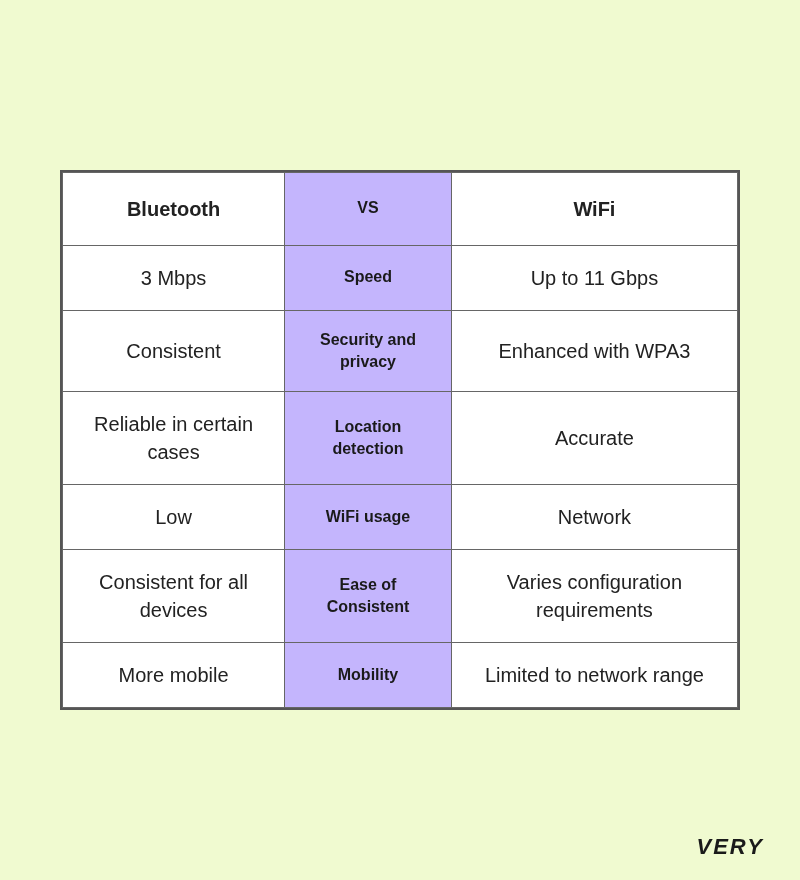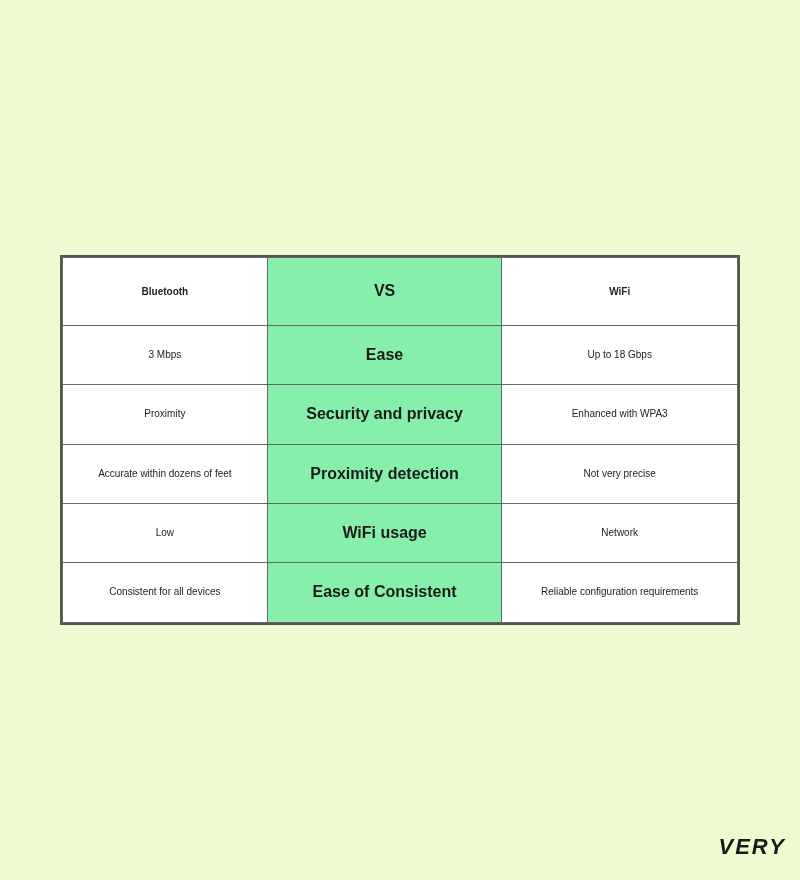--- a/index.html
+++ b/index.html
@@ -42,36 +42,36 @@
     }
 
     thead th {
       background-color: #b8e86a;
       font-weight: bold;
       font-size: 20px;
       padding: 22px 14px;
     }
 
     .vs-col {
-      background-color: #86efac;
+      background-color: #c4b5fd;
       font-weight: bold;
       font-size: 16px;
       color: #1a1a1a;
     }
 
     .bluetooth-col, .wifi-col {
       background-color: #fff;
       color: #222;
-      font-size: 10px;
+      font-size: 20px;
     }
 
     .brand {
       position: absolute;
       bottom: 20px;
-      right: 14px;
+      right: 36px;
       font-size: 22px;
       font-weight: 900;
       color: #1a1a1a;
       letter-spacing: 2px;
       font-style: italic;
     }
   </style>
 </head>
 <body>
 
@@ -80,40 +80,45 @@
     <thead>
       <tr>
         <th class="bluetooth-col">Bluetooth</th>
         <th class="vs-col">VS</th>
         <th class="wifi-col">WiFi</th>
       </tr>
     </thead>
     <tbody id="table-body">
     <tr>
           <td class="bluetooth-col">3 Mbps</td>
-          <td class="vs-col">Ease</td>
-          <td class="wifi-col">Up to 18 Gbps</td>
+          <td class="vs-col">Speed</td>
+          <td class="wifi-col">Up to 11 Gbps</td>
         </tr>
         <tr>
-          <td class="bluetooth-col">Proximity</td>
+          <td class="bluetooth-col">Consistent</td>
           <td class="vs-col">Security and privacy</td>
           <td class="wifi-col">Enhanced with WPA3</td>
         </tr>
         <tr>
-          <td class="bluetooth-col">Accurate within dozens of feet</td>
-          <td class="vs-col">Proximity detection</td>
-          <td class="wifi-col">Not very precise</td>
+          <td class="bluetooth-col">Reliable in certain cases</td>
+          <td class="vs-col">Location detection</td>
+          <td class="wifi-col">Accurate</td>
         </tr>
         <tr>
           <td class="bluetooth-col">Low</td>
           <td class="vs-col">WiFi usage</td>
           <td class="wifi-col">Network</td>
         </tr>
         <tr>
           <td class="bluetooth-col">Consistent for all devices</td>
           <td class="vs-col">Ease of Consistent</td>
-          <td class="wifi-col">Reliable configuration requirements</td>
+          <td class="wifi-col">Varies configuration requirements</td>
+        </tr>
+        <tr>
+          <td class="bluetooth-col">More mobile</td>
+          <td class="vs-col">Mobility</td>
+          <td class="wifi-col">Limited to network range</td>
         </tr>
       </tbody>
   </table>
 </div>
 
 <div class="brand">VERY</div>
 
 </body></html>

